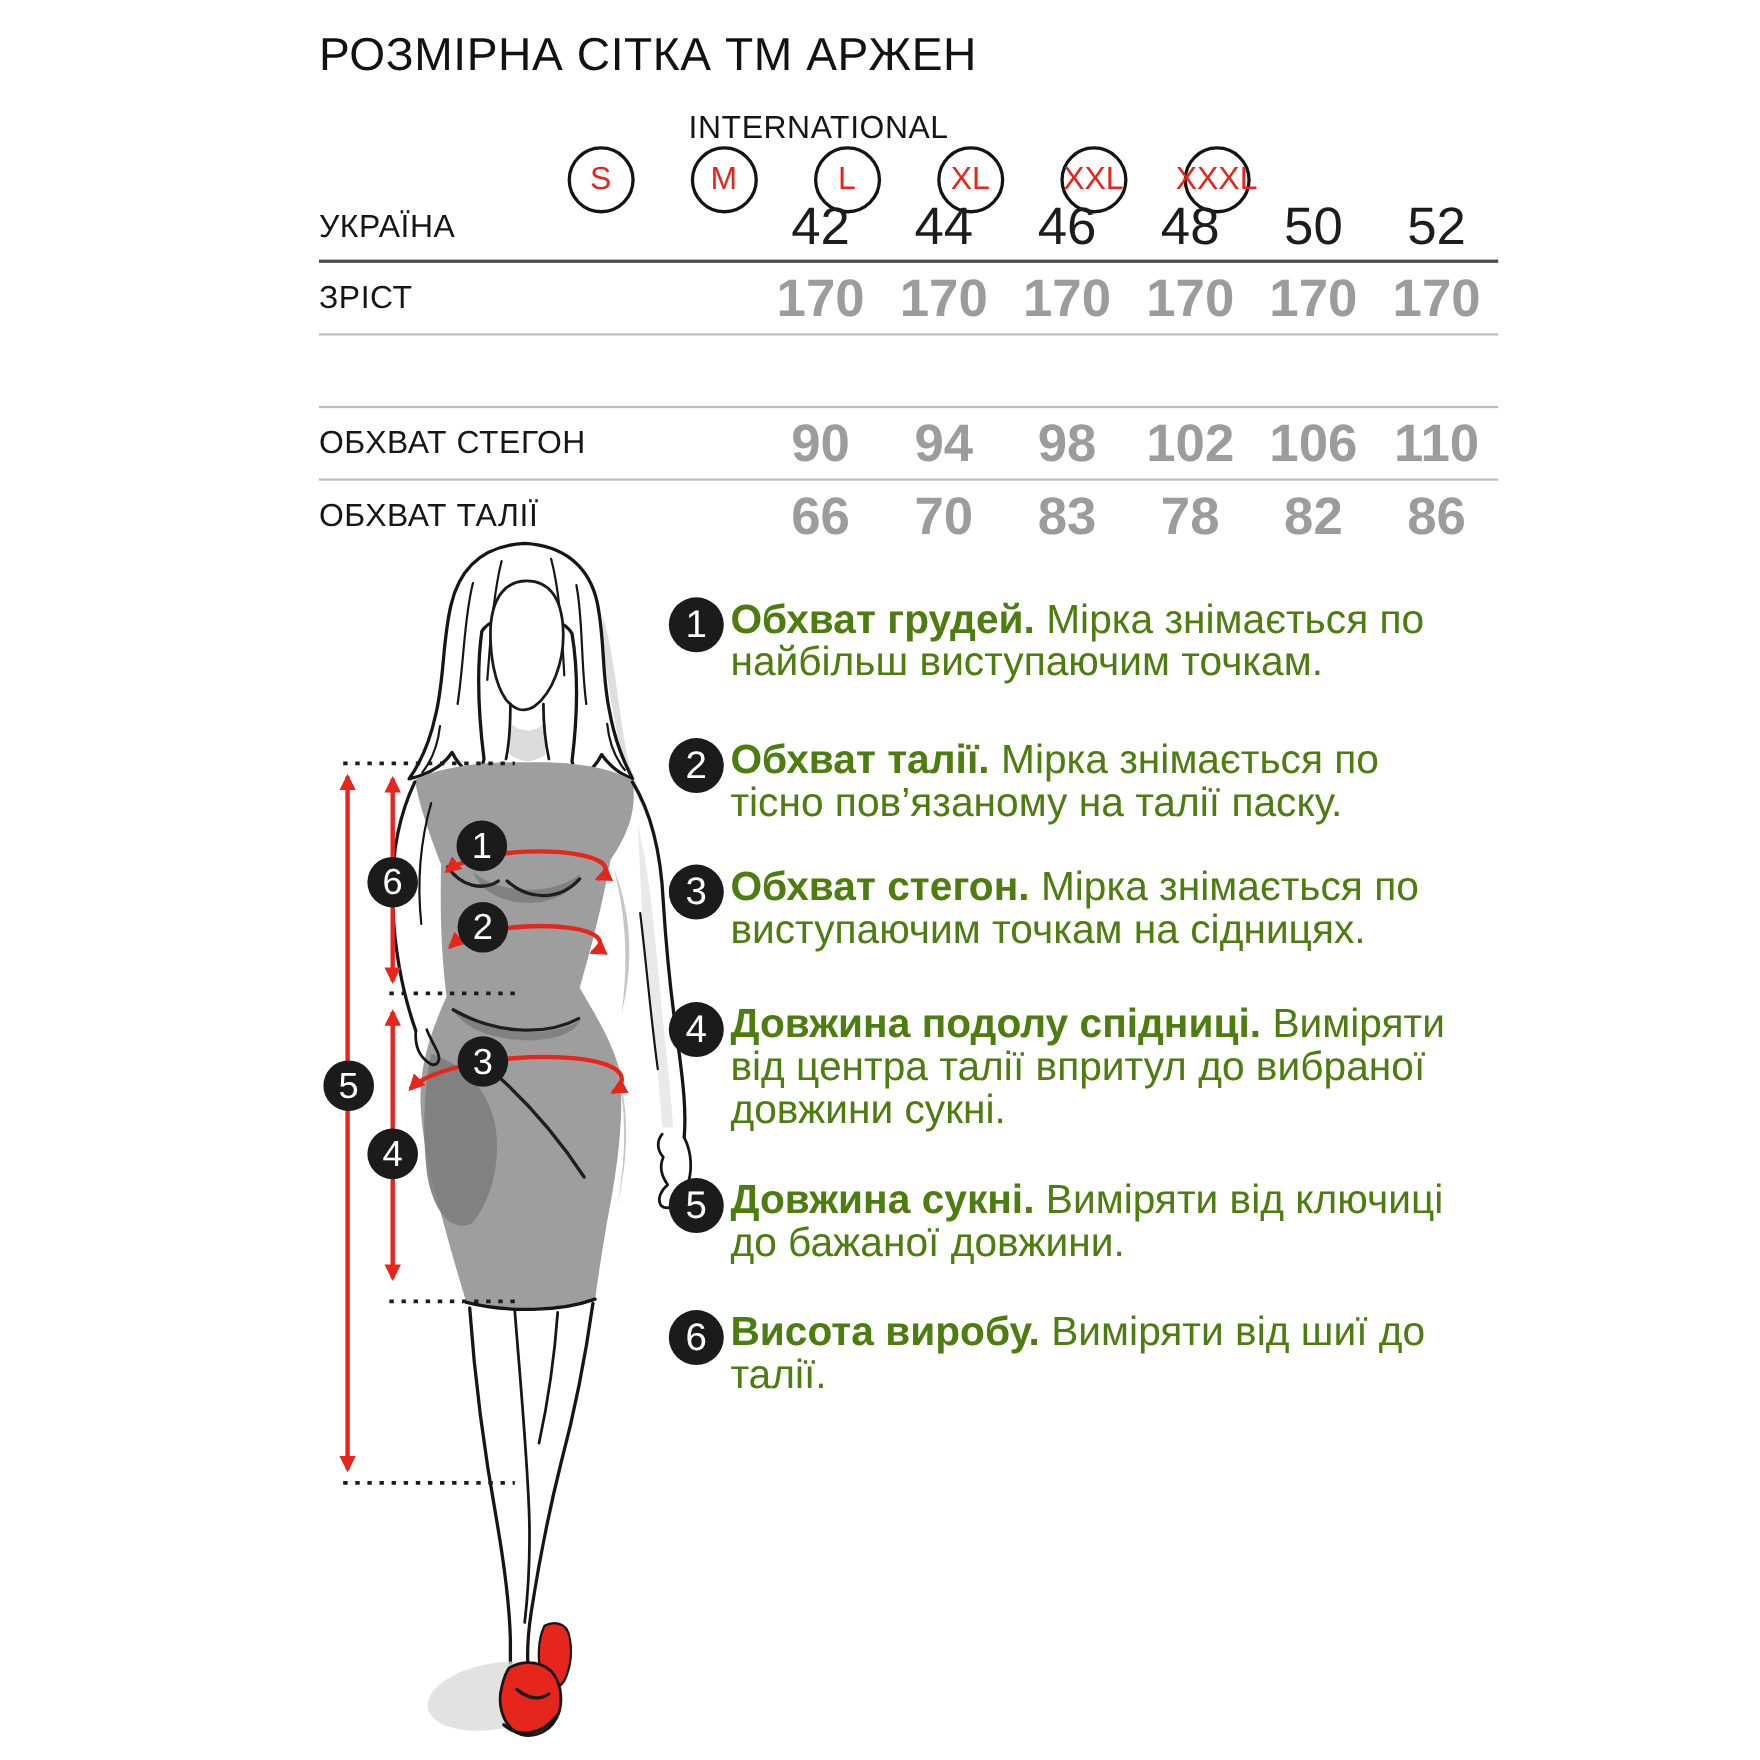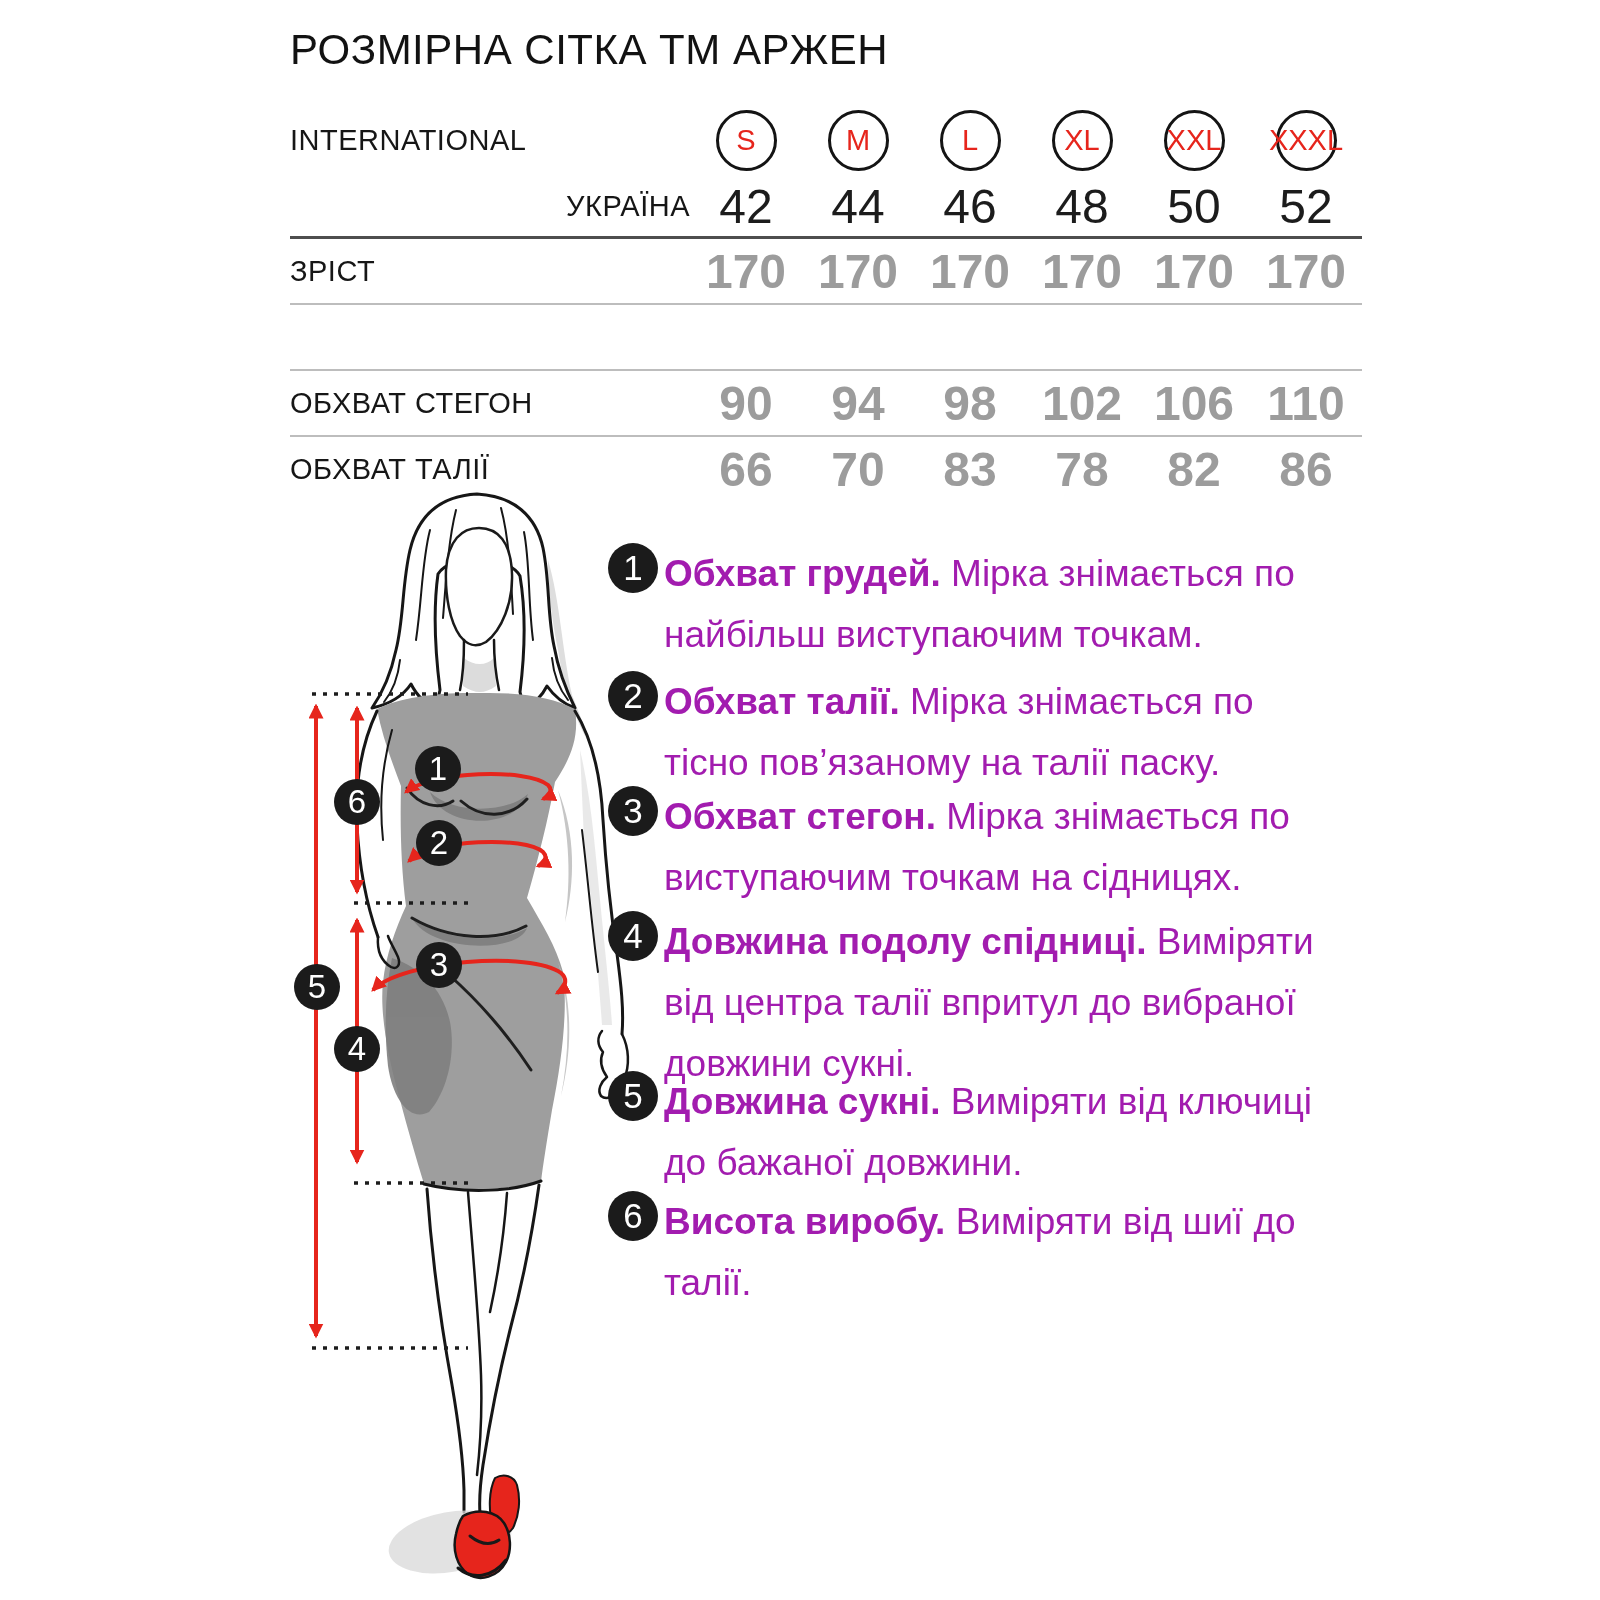--- a/index.html
+++ b/index.html
@@ -5,22 +5,22 @@
   html,body{margin:0;padding:0;background:#ffffff;}
   .sheet{
     position:relative;width:1439px;height:1600px;background:#ffffff;
     font-family:"Liberation Sans",sans-serif;overflow:hidden;color:#141414;border-radius:32px;
   }
   .title{position:absolute;left:290px;top:26px;margin:0;font-size:42px;font-weight:400;
          letter-spacing:.5px;color:#121212;}
   
   .table{position:absolute;left:290px;top:100px;width:1072px;}
   .trow{display:flex;align-items:center;}
-  .row-intl{height:80px;}
-  .row-ua{height:52px;text-align:right;}
+  .row-intl{height:80px;flex-direction:column;}
+  .row-ua{height:52px;}
   .row-data{height:64px;}
   .tlabel{width:400px;font-size:29px;letter-spacing:.5px;color:#161616;}
   .tcells{display:flex;}
   .cell{width:112px;display:flex;align-items:center;justify-content:center;}
   .num{font-size:48px;}
   .dark{color:#1c1c1c;}
   .gray{color:#9c9c9c;font-weight:bold;}
   .circle{
     width:55px;height:55px;border:3.5px solid #141414;border-radius:50%;
     display:flex;align-items:center;justify-content:center;
@@ -30,21 +30,21 @@
   .hr.darkline{height:3px;background:#4e4e4e;margin-top:4px;}
   .hr.light{height:2px;background:#bdbdbd;}
   
   #legend{position:absolute;inset:0;}
   .litem{position:absolute;left:608px;display:flex;width:760px;}
   .badge{
     width:50px;height:50px;border-radius:50%;background:#1b1b1b;color:#fff;
     font-size:35px;display:flex;align-items:center;justify-content:center;
     flex-shrink:0;margin-right:6px;
   }
-  .ltext{font-size:37px;line-height:61px;color:#a21caf;width:660px;}
+  .ltext{font-size:37px;line-height:39px;color:#4d7c0f;width:660px;}
   .term{font-weight:bold;}
   
   #figure-svg{position:absolute;left:280px;top:490px;}
 </style>
 </head>
 <body>
 
 <div class="sheet">
 
   <h1 class="title">РОЗМІРНА СІТКА ТМ АРЖЕН</h1>

